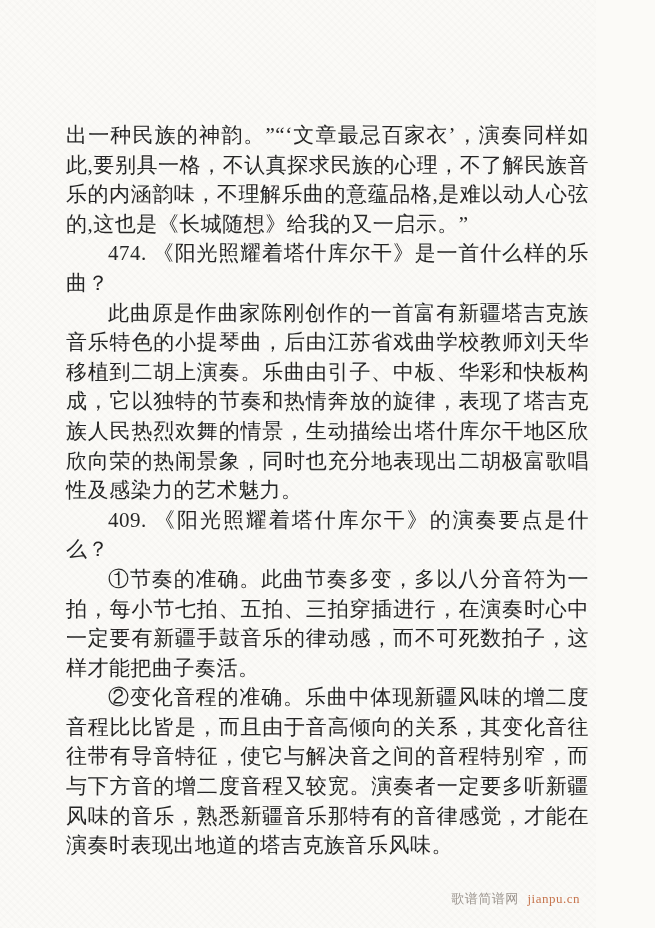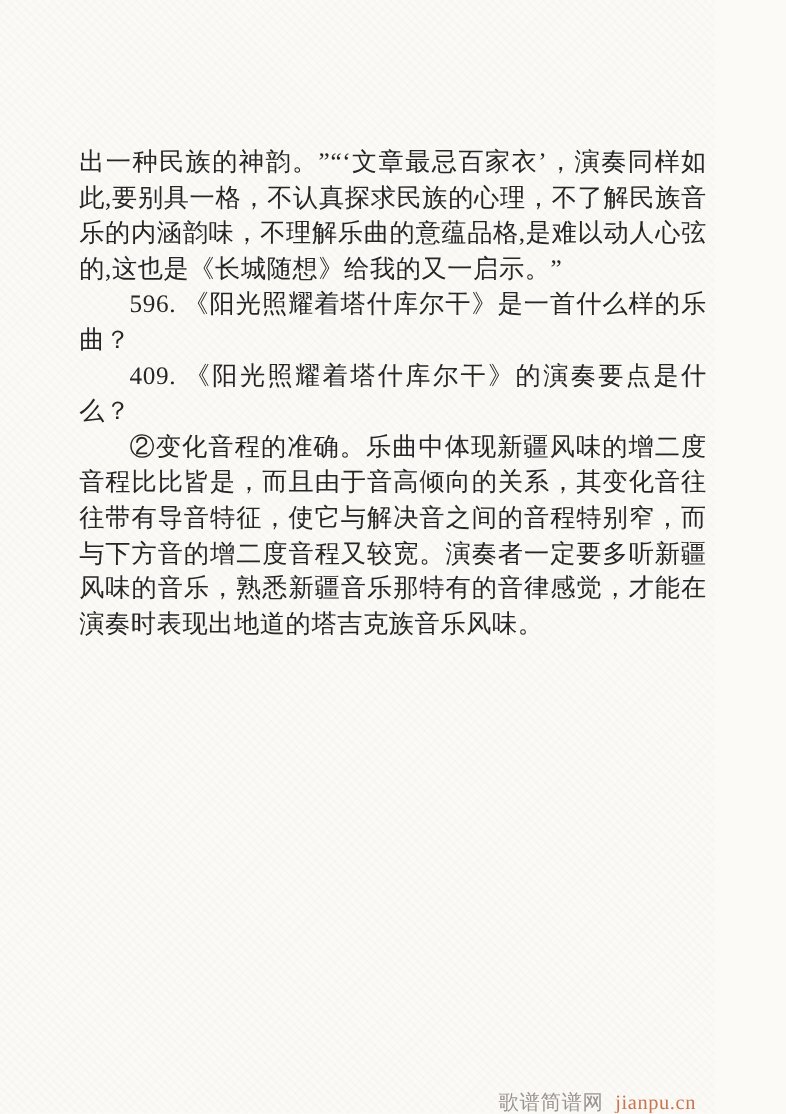--- a/index.html
+++ b/index.html
@@ -40,38 +40,40 @@
     margin: 0;
     padding: 0;
     text-indent: 2em;
   }
   .text-block p.no-indent {
     text-indent: 0;
   }
   .watermark {
     position: absolute;
     right: 16px;
-    bottom: 0;
-    font-size: 17px;
+    bottom: 20px;
+    font-size: 13px;
     line-height: 18px;
     white-space: nowrap;
     letter-spacing: 0.5px;
   }
   .watermark .wm-name { color: #9b948e; }
   .watermark .wm-url  { color: #c7764f; margin-left: 5px; }
 </style>
 </head>
 <body>
 
 <div class="page">
 
   <div class="text-block">
     <p class="no-indent">出一种民族的神韵。”“‘文章最忌百家衣’，演奏同样如此,要别具一格，不认真探求民族的心理，不了解民族音乐的内涵韵味，不理解乐曲的意蕴品格,是难以动人心弦的,这也是《长城随想》给我的又一启示。”</p>
-    <p>596. 《阳光照耀着塔什库尔干》是一首什么样的乐曲？</p>
+    <p>474. 《阳光照耀着塔什库尔干》是一首什么样的乐曲？</p>
+    <p>此曲原是作曲家陈刚创作的一首富有新疆塔吉克族音乐特色的小提琴曲，后由江苏省戏曲学校教师刘天华移植到二胡上演奏。乐曲由引子、中板、华彩和快板构成，它以独特的节奏和热情奔放的旋律，表现了塔吉克族人民热烈欢舞的情景，生动描绘出塔什库尔干地区欣欣向荣的热闹景象，同时也充分地表现出二胡极富歌唱性及感染力的艺术魅力。</p>
     <p>409. 《阳光照耀着塔什库尔干》的演奏要点是什么？</p>
+    <p>①节奏的准确。此曲节奏多变，多以八分音符为一拍，每小节七拍、五拍、三拍穿插进行，在演奏时心中一定要有新疆手鼓音乐的律动感，而不可死数拍子，这样才能把曲子奏活。</p>
     <p>②变化音程的准确。乐曲中体现新疆风味的增二度音程比比皆是，而且由于音高倾向的关系，其变化音往往带有导音特征，使它与解决音之间的音程特别窄，而与下方音的增二度音程又较宽。演奏者一定要多听新疆风味的音乐，熟悉新疆音乐那特有的音律感觉，才能在演奏时表现出地道的塔吉克族音乐风味。</p>
 
   </div>
 
   <div class="watermark">
     <span class="wm-name">歌谱简谱网</span>
     <span class="wm-url">jianpu.cn</span>
   </div>
 
 </div>

